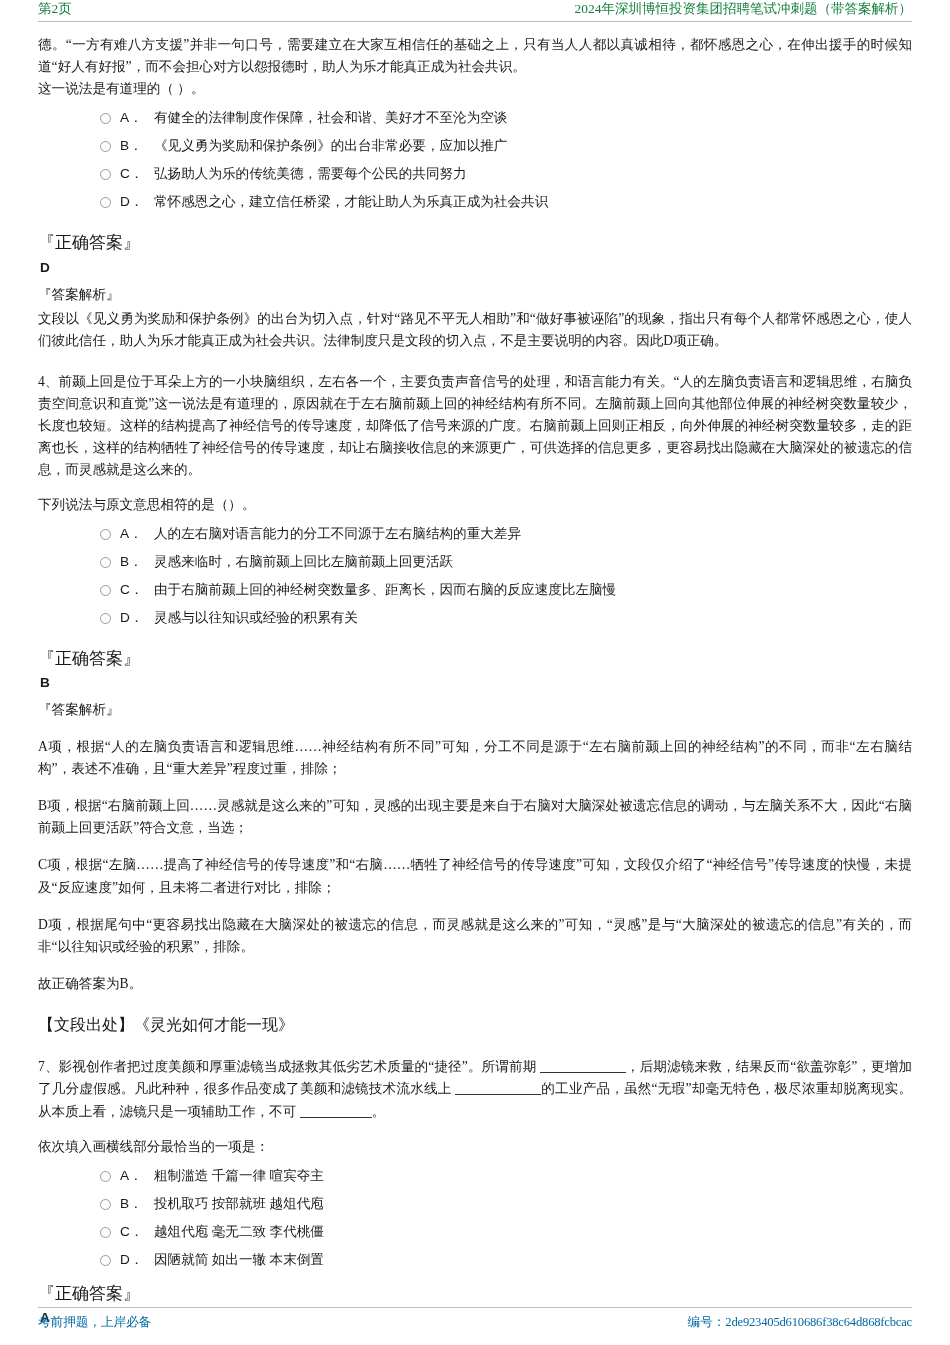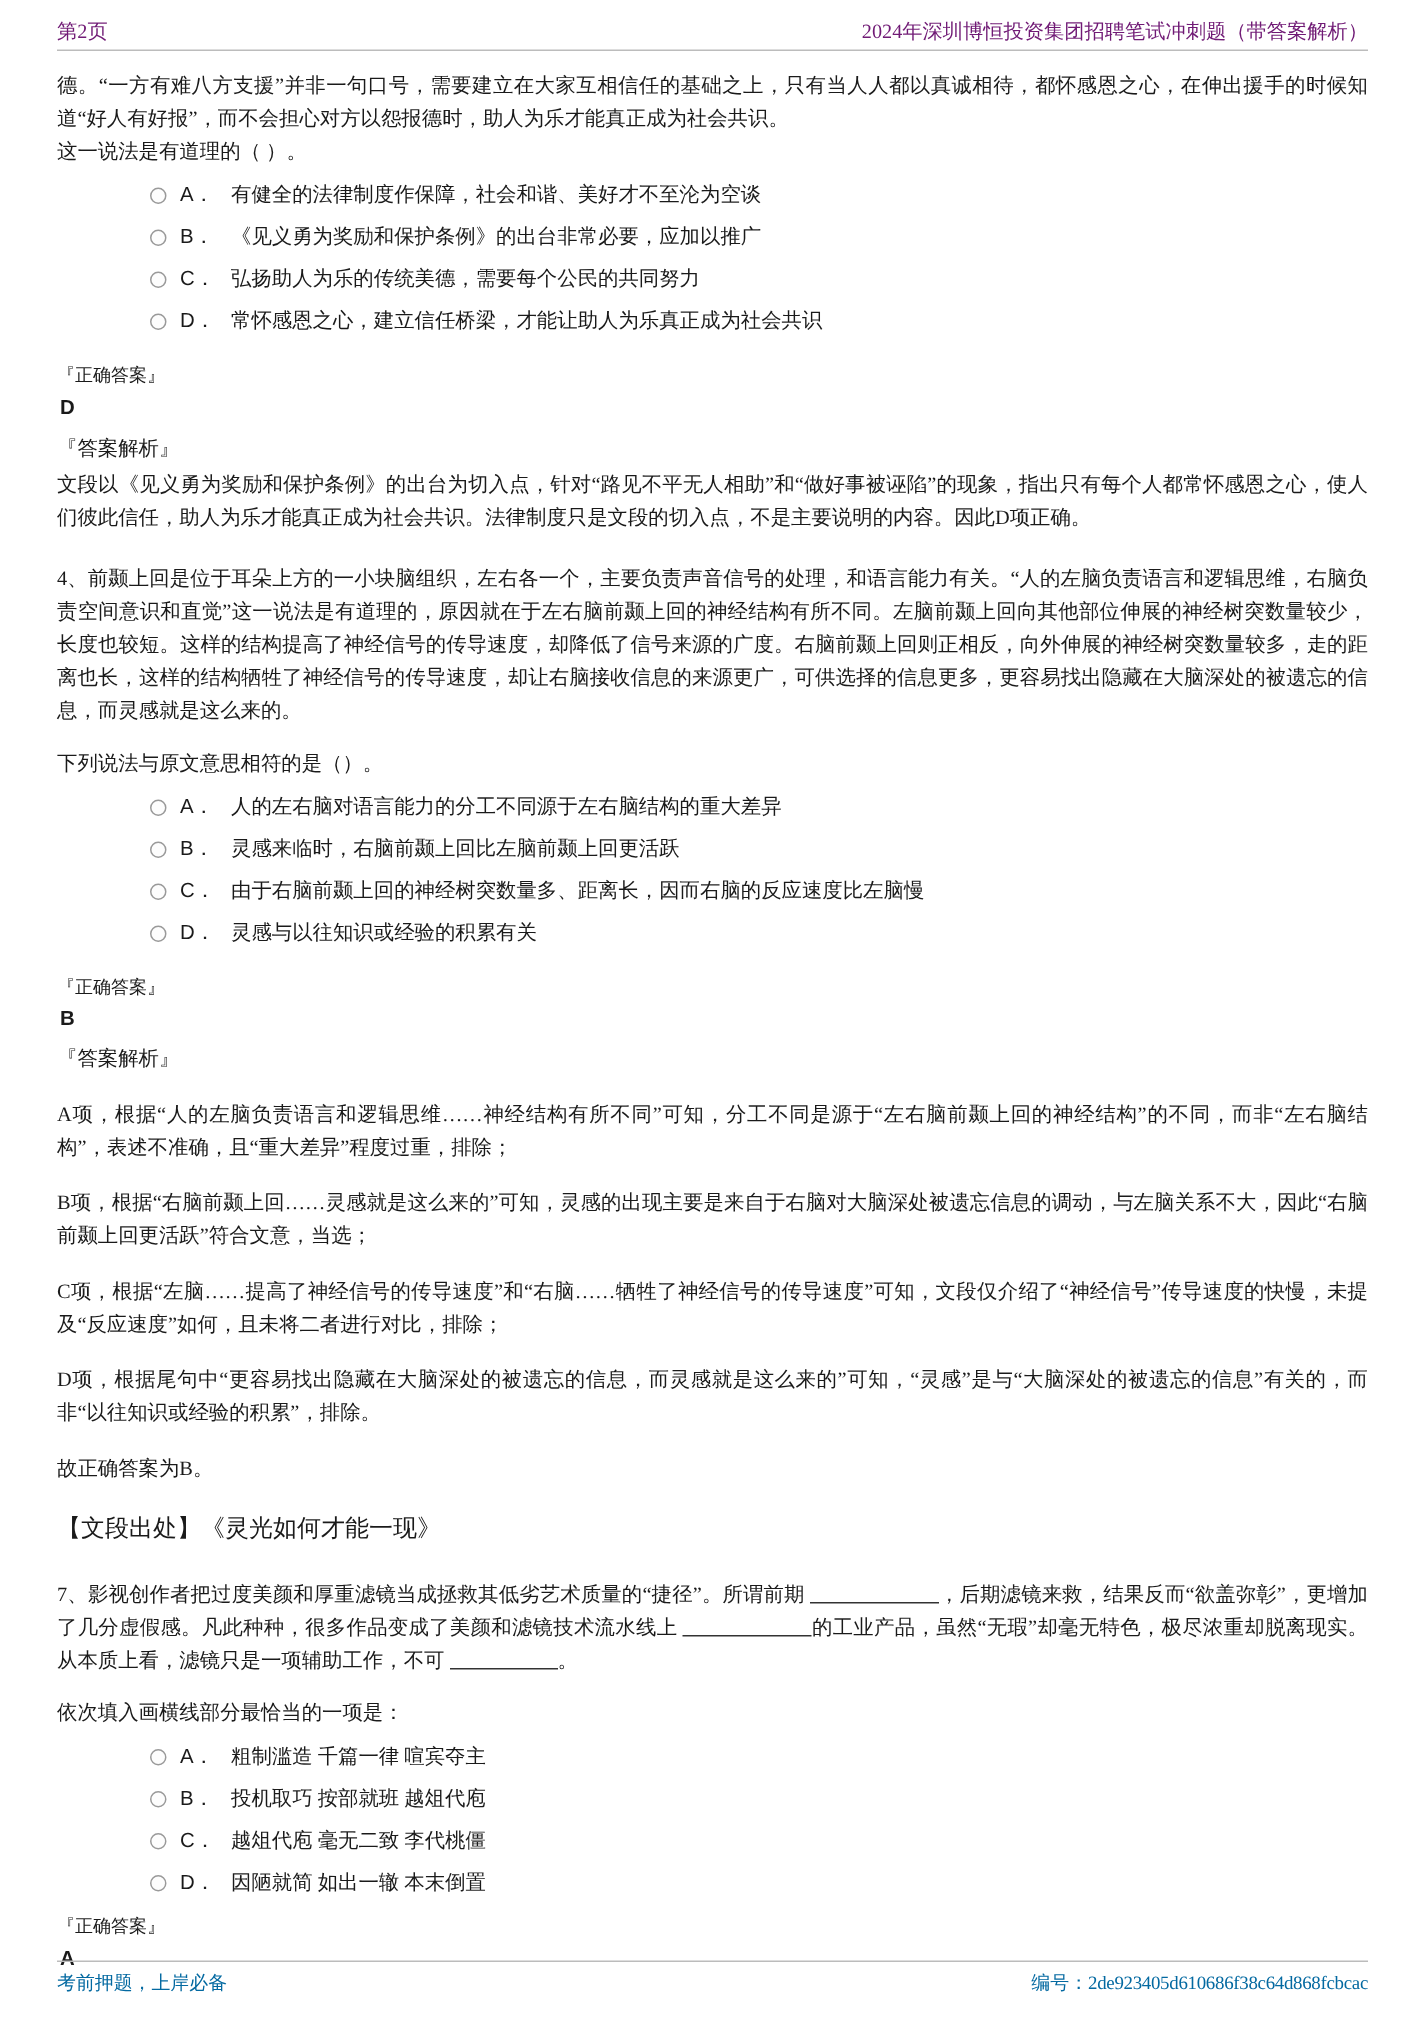--- a/index.html
+++ b/index.html
@@ -21,25 +21,25 @@
     position: relative;
     box-sizing: border-box;
     padding: 0 38px;
   }
 
   
   .page-header {
     display: flex;
     justify-content: space-between;
     align-items: flex-end;
-    padding-top: 12px;
+    padding-top: 0;
     padding-bottom: 3px;
     border-bottom: 1px solid #bcbcbc;
     font-size: 13.5px;
-    color: #701a75;
+    color: #15803d;
     letter-spacing: 0px;
   }
   .page-header .hdr-left {
     white-space: nowrap;
   }
   .page-header .hdr-right {
     white-space: nowrap;
   }
 
   
@@ -85,21 +85,21 @@
     font-size: 13.6px;
     font-family: "Liberation Sans", sans-serif;
   }
   .opt-text {
     flex: 1 1 auto;
     font-size: 13.6px;
   }
 
   
   .ans-label {
-    font-size: 12px;
+    font-size: 17px;
     margin-top: 6px;
   }
   .ans-value {
     font-size: 13.6px;
     font-family: "Liberation Sans", sans-serif;
     font-weight: bold;
     margin-left: 2px;
   }
   .analysis-label {
     font-size: 13.6px;

